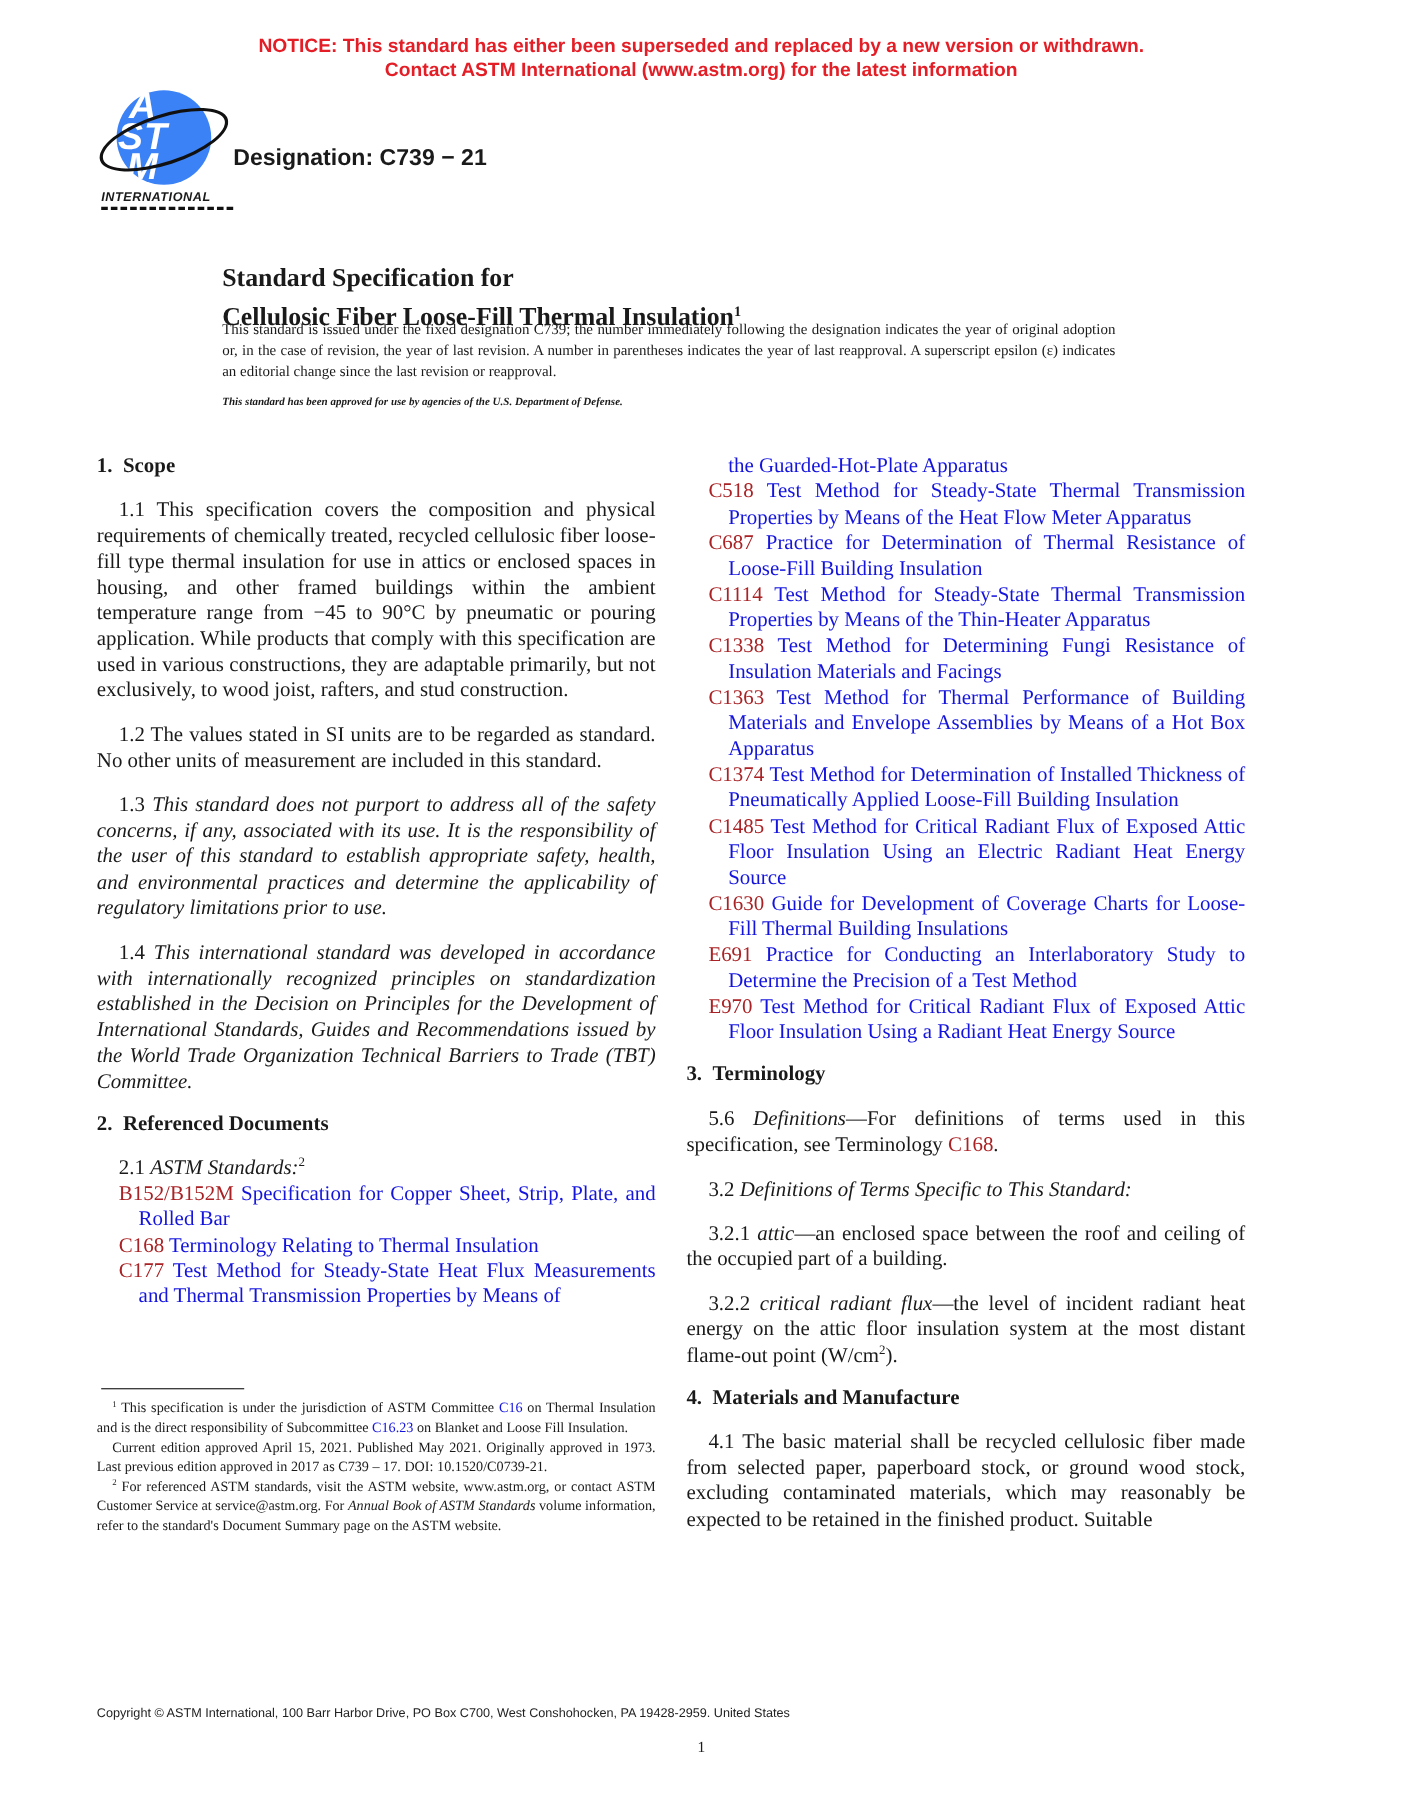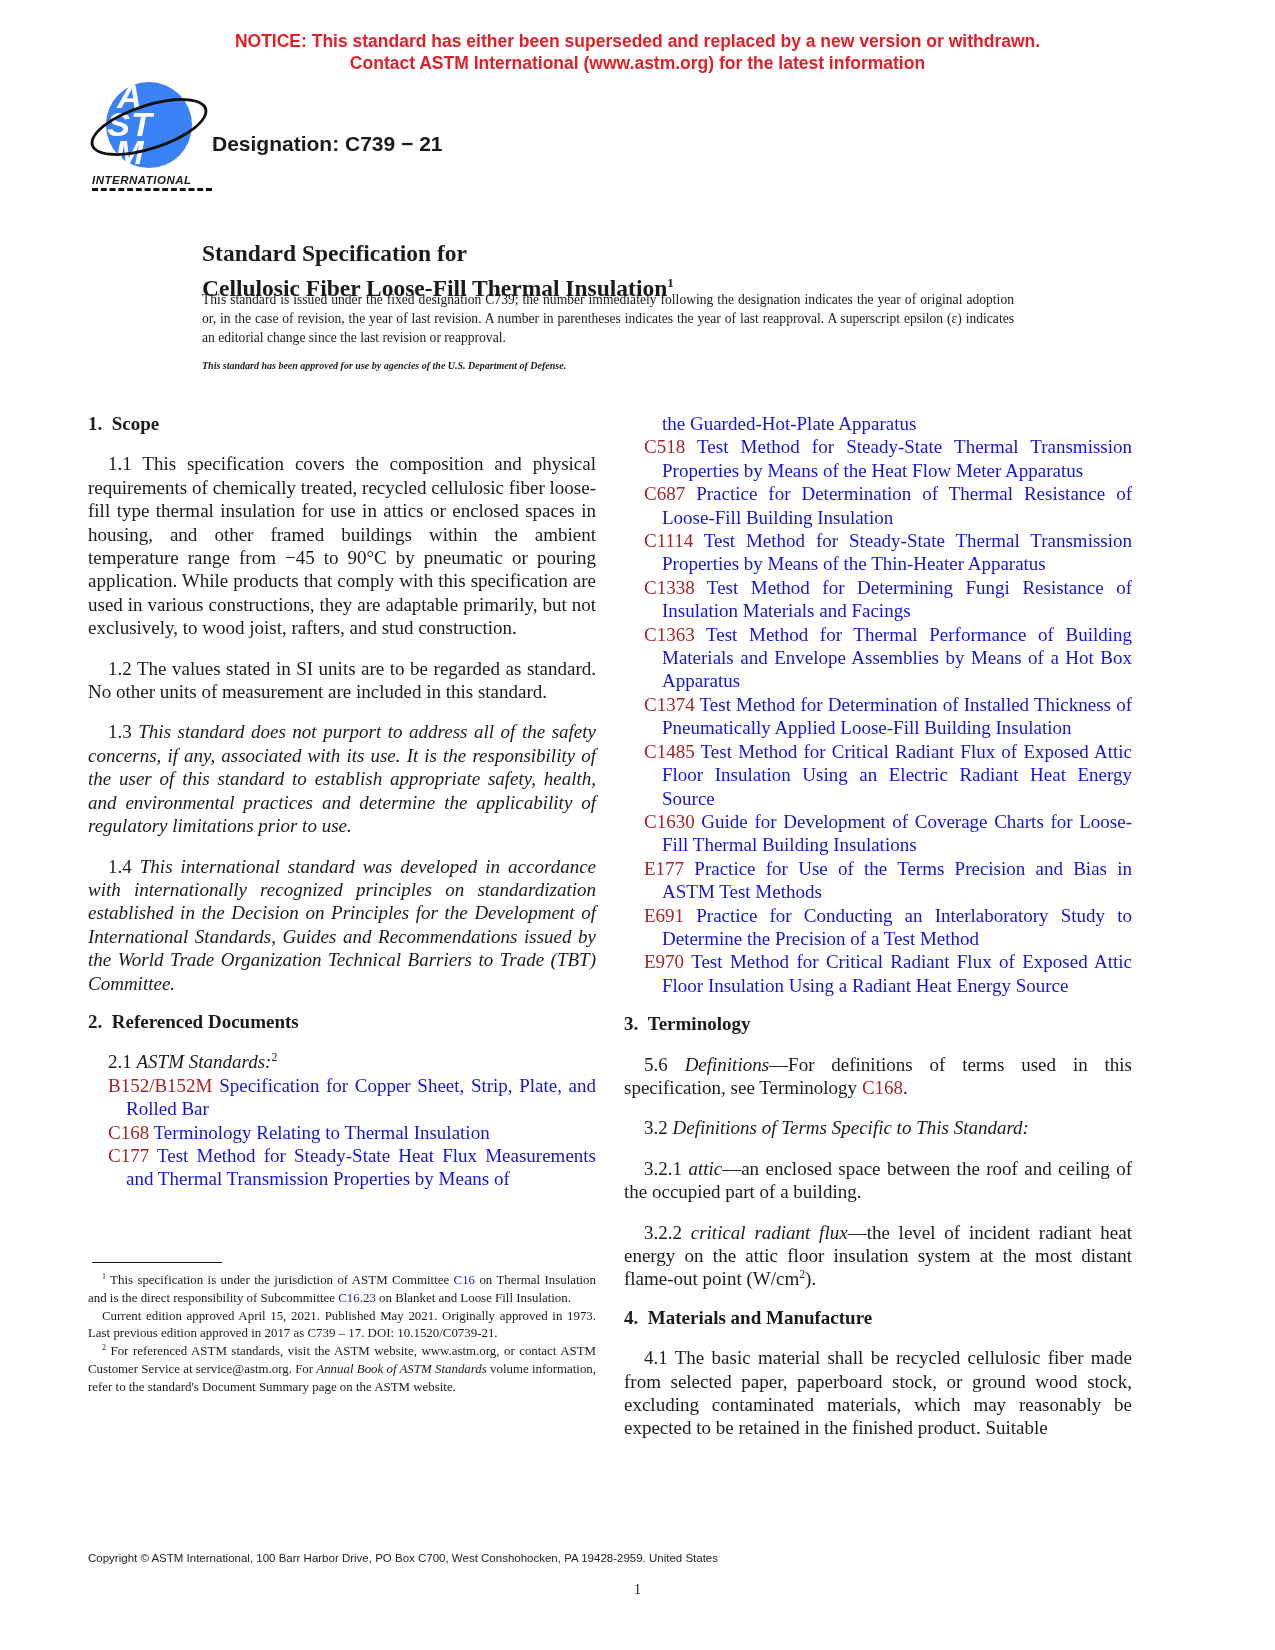--- a/index.html
+++ b/index.html
@@ -139,21 +139,20 @@
 <div class="column col-right">
     <div class="blk blk-cont"><span class="seg-l">the Guarded-Hot-Plate Apparatus</span></div>
     <div class="blk blk-ref"><span class="seg-r">C518</span><span class="seg-l"> Test Method for Steady-State Thermal Transmission Properties by Means of the Heat Flow Meter Apparatus</span></div>
     <div class="blk blk-ref"><span class="seg-r">C687</span><span class="seg-l"> Practice for Determination of Thermal Resistance of Loose-Fill Building Insulation</span></div>
     <div class="blk blk-ref"><span class="seg-r">C1114</span><span class="seg-l"> Test Method for Steady-State Thermal Transmission Properties by Means of the Thin-Heater Apparatus</span></div>
     <div class="blk blk-ref"><span class="seg-r">C1338</span><span class="seg-l"> Test Method for Determining Fungi Resistance of Insulation Materials and Facings</span></div>
     <div class="blk blk-ref"><span class="seg-r">C1363</span><span class="seg-l"> Test Method for Thermal Performance of Building Materials and Envelope Assemblies by Means of a Hot Box Apparatus</span></div>
     <div class="blk blk-ref"><span class="seg-r">C1374</span><span class="seg-l"> Test Method for Determination of Installed Thickness of Pneumatically Applied Loose-Fill Building Insulation</span></div>
     <div class="blk blk-ref"><span class="seg-r">C1485</span><span class="seg-l"> Test Method for Critical Radiant Flux of Exposed Attic Floor Insulation Using an Electric Radiant Heat Energy Source</span></div>
     <div class="blk blk-ref"><span class="seg-r">C1630</span><span class="seg-l"> Guide for Development of Coverage Charts for Loose-Fill Thermal Building Insulations</span></div>
-    <div class="blk blk-ref"><span class="seg-r">E177</span><span class="seg-l"> Practice for Use of the Terms Precision and Bias in ASTM Test Methods</span></div>
     <div class="blk blk-ref"><span class="seg-r">E691</span><span class="seg-l"> Practice for Conducting an Interlaboratory Study to Determine the Precision of a Test Method</span></div>
     <div class="blk blk-ref"><span class="seg-r">E970</span><span class="seg-l"> Test Method for Critical Radiant Flux of Exposed Attic Floor Insulation Using a Radiant Heat Energy Source</span></div>
     <div class="blk blk-h"><span class="seg-b">3.&nbsp;&nbsp;Terminology</span></div>
     <div class="blk blk-p"><span class="seg-n">5.6 </span><span class="seg-i">Definitions</span><span class="seg-n">—For definitions of terms used in this specification, see Terminology </span><span class="seg-r">C168</span><span class="seg-n">.</span></div>
     <div class="blk blk-p"><span class="seg-n">3.2 </span><span class="seg-i">Definitions of Terms Specific to This Standard:</span></div>
     <div class="blk blk-p"><span class="seg-n">3.2.1 </span><span class="seg-i">attic</span><span class="seg-n">—an enclosed space between the roof and ceiling of the occupied part of a building.</span></div>
     <div class="blk blk-p"><span class="seg-n">3.2.2 </span><span class="seg-i">critical radiant flux</span><span class="seg-n">—the level of incident radiant heat energy on the attic floor insulation system at the most distant flame-out point (W/cm</span><span class="seg-sup">2</span><span class="seg-n">).</span></div>
     <div class="blk blk-h"><span class="seg-b">4.&nbsp;&nbsp;Materials and Manufacture</span></div>
     <div class="blk blk-p"><span class="seg-n">4.1 The basic material shall be recycled cellulosic fiber made from selected paper, paperboard stock, or ground wood stock, excluding contaminated materials, which may reasonably be expected to be retained in the finished product. Suitable</span></div>
   </div>

